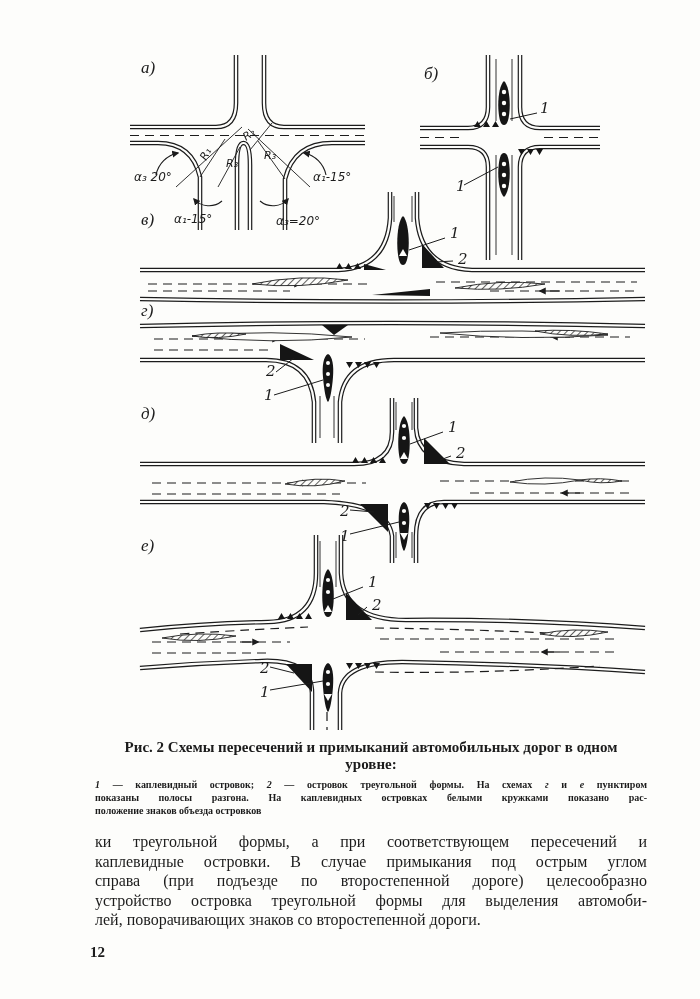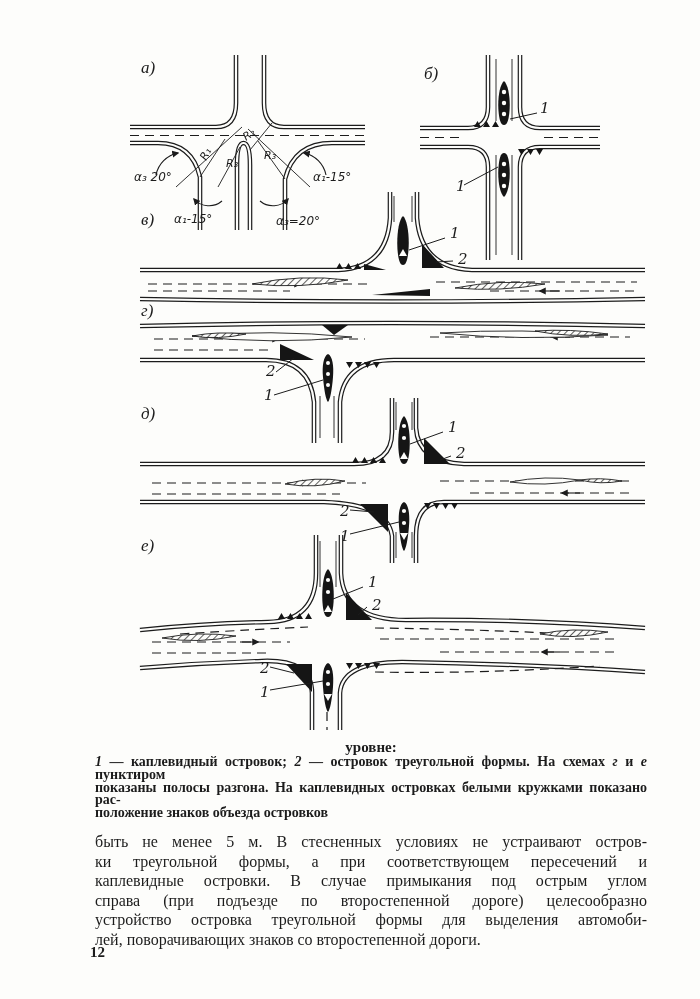--- a/index.html
+++ b/index.html
@@ -17,21 +17,21 @@
   .isl{fill:#151515;stroke:none;}
   .dot{fill:#fdfdfb;stroke:none;}
   .hat{fill:url(#hatch);stroke:#1c1c1c;stroke-width:0.9;}
   .lens{fill:#fdfdfb;stroke:#1c1c1c;stroke-width:0.9;}
   .numlbl{font:italic 15px "DejaVu Serif",serif;fill:#1c1c1c;}
   .anglbl{font:italic 12px "DejaVu Sans",sans-serif;fill:#1c1c1c;}
   .rlbl{font:italic 11px "DejaVu Sans",sans-serif;fill:#1c1c1c;}
   
   .caption{position:absolute;left:95px;top:739px;width:552px;}
   .cap-title{text-align:center;font-weight:bold;font-size:15px;line-height:17px;}
-  .legend{font-weight:bold;font-size:14px;line-height:12.8px;}
+  .legend{margin-top:6px;font-weight:bold;font-size:10px;line-height:12.8px;}
   .legend .jl{text-align:justify;text-align-last:justify;}
   .legend .cl{}
   .bi{font-style:italic;font-weight:bold;}
   .bodytext{position:absolute;left:95px;top:832px;width:552px;
             font-size:16px;line-height:19.5px;}
   .bline{white-space:nowrap;}
   .j{text-align:justify;text-align-last:justify;white-space:normal;}
   .pagenum{position:absolute;left:90px;top:944px;font-weight:bold;font-size:15px;}
 </style>
 </head>
@@ -261,30 +261,30 @@
     <path class="leader" d="M227,72 L218,80"></path>
     <path class="leader" d="M130,132 L154,138"></path>
     <path class="leader" d="M130,155 L183,146"></path>
     <text class="numlbl" x="228" y="52">1</text>
     <text class="numlbl" x="232" y="75">2</text>
     <text class="numlbl" x="120" y="138">2</text>
     <text class="numlbl" x="120" y="162">1</text>
   </svg>
 
   <div class="caption">
+    <div class="cap-title">Рис. 2 Схемы пересечений и примыканий автомобильных дорог в одном</div>
     <div class="cap-title">уровне:</div>
     <div class="legend">
       <div class="jl"><span class="bi">1</span><span> — каплевидный островок; </span><span class="bi">2</span><span> — островок треугольной формы. На схемах </span><span class="bi">г</span><span> и </span><span class="bi">е</span><span> пунктиром</span></div>
       <div class="jl">показаны полосы разгона. На каплевидных островках белыми кружками показано рас-</div>
       <div class="cl">положение знаков объезда островков</div>
     </div>
   </div>
 
   <div class="bodytext">
-    <div class="bline j">быть не менее 5 м. В стесненных условиях не устраивают остров-</div>
     <div class="bline j">ки треугольной формы, а при соответствующем пересечений и</div>
     <div class="bline j">каплевидные островки. В случае примыкания под острым углом</div>
     <div class="bline j">справа (при подъезде по второстепенной дороге) целесообразно</div>
     <div class="bline j">устройство островка треугольной формы для выделения автомоби-</div>
     <div class="bline">лей, поворачивающих знаков со второстепенной дороги.</div>
   </div>
 
   <div class="pagenum">12</div>
 </div>
 

